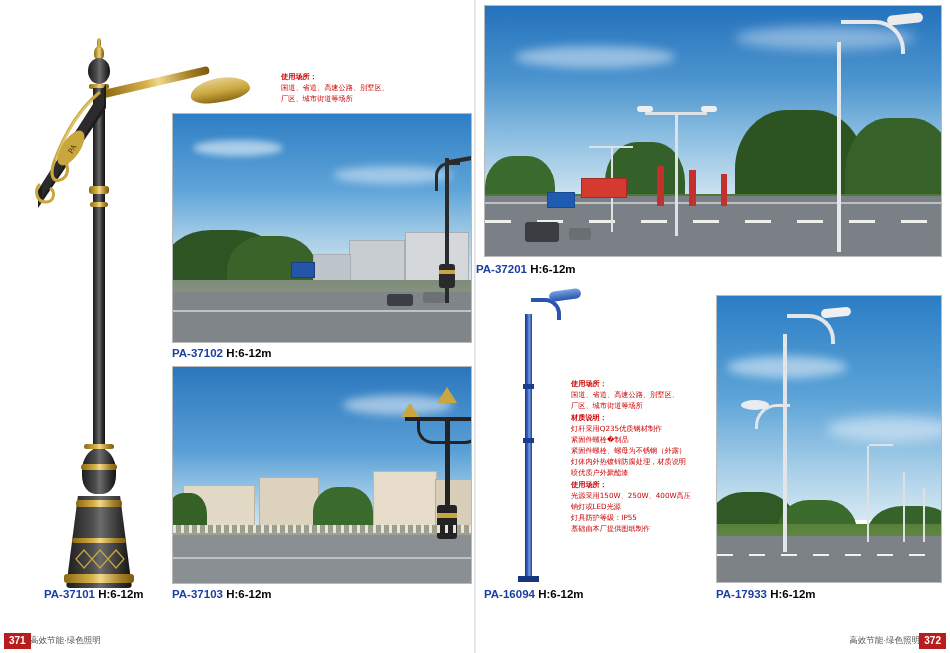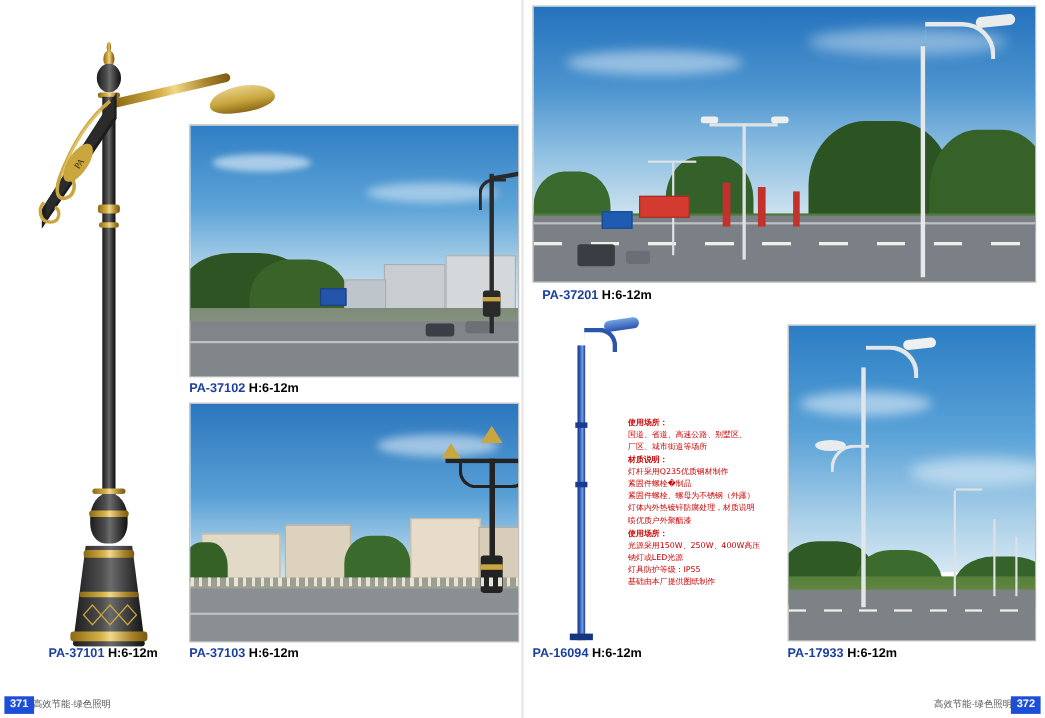--- a/index.html
+++ b/index.html
@@ -75,21 +75,21 @@
     color: #cc0000;
     font-size: 7.2px;
     line-height: 1.55;
     white-space: pre-line;
     font-family: "DejaVu Sans", sans-serif;
   }
   .spec .hd { font-weight: bold; }
   .pagenum {
     position: absolute;
     bottom: 4px;
-    background: #1d4ed8;
+    background: #b91c1c;
     color: #fff;
     font-size: 10px;
     font-weight: bold;
     padding: 2px 5px 2px 5px;
     line-height: 12px;
   }
   .footer-text {
     position: absolute;
     bottom: 6px;
     font-size: 8.5px;
@@ -177,20 +177,25 @@
         </g>
       </svg>
     </div>
   </div>
 
   <div class="caption" style="left:44px;top:588px;">
     <span class="code">PA-37101</span>
     <span>H:6-12m</span>
   </div>
 
+  <div class="spec" style="left:281px;top:60px;width:140px;">
+<span class="hd">使用场所：</span>
+<span>国道、省道、高速公路、别墅区、</span>
+<span>厂区、城市街道等场所</span>
+  </div>
 
   <div class="photo" style="left:172px;top:113px;width:300px;height:230px;">
     <div class="sky" style="height:168px;"></div>
 
     <div style="position:absolute;left:20px;top:26px;width:90px;height:16px;background:rgba(255,255,255,.55);border-radius:50%;filter:blur(3px);"></div>
     <div style="position:absolute;left:160px;top:52px;width:120px;height:18px;background:rgba(255,255,255,.45);border-radius:50%;filter:blur(4px);"></div>
 
     <div class="treeline" style="left:-10px;top:116px;width:120px;height:62px;background:#2f5424;"></div>
     <div class="treeline" style="left:54px;top:122px;width:90px;height:58px;background:#3a6329;"></div>
 
@@ -281,21 +286,21 @@
     <div style="position:absolute;left:216px;top:100px;width:16px;height:6px;background:#eceef0;border-radius:4px;"></div>
     <div class="poleline" style="left:126px;top:142px;width:2px;height:84px;background:#dfe2e5;"></div>
     <div style="position:absolute;left:104px;top:140px;width:44px;height:2px;background:#dfe2e5;"></div>
 
     <div style="position:absolute;left:172px;top:160px;width:7px;height:40px;background:#c4302b;"></div>
     <div style="position:absolute;left:204px;top:164px;width:7px;height:36px;background:#c4302b;"></div>
     <div style="position:absolute;left:236px;top:168px;width:6px;height:32px;background:#c4302b;"></div>
     <div style="position:absolute;left:96px;top:172px;width:44px;height:18px;background:#d43a2f;border:1px solid #a52b22;"></div>
     <div style="position:absolute;left:62px;top:186px;width:26px;height:14px;background:#1f5bb0;border:1px solid #174a90;"></div>
   </div>
-  <div class="caption" style="left:493px;top:263px;">
+  <div class="caption" style="left:476px;top:263px;">
     <span class="code">PA-37201</span>
     <span>H:6-12m</span>
   </div>
 
   <div style="position:absolute;left:505px;top:288px;width:90px;height:294px;">
     <div style="position:absolute;left:20px;top:26px;width:7px;height:268px;background:linear-gradient(to right,#15357f 0%,#3f6fd0 45%,#7ba3e6 58%,#20408c 100%);"></div>
     <div style="position:absolute;left:26px;top:10px;width:26px;height:18px;border-top:4px solid #2a55ad;border-right:4px solid #2a55ad;border-radius:0 16px 0 0;"></div>
     <div style="position:absolute;left:44px;top:2px;width:32px;height:10px;background:linear-gradient(to bottom,#74a2e2,#2a55ad);border-radius:6px;transform:rotate(-8deg);"></div>
     <div style="position:absolute;left:18px;top:96px;width:11px;height:5px;background:#1b3c8e;"></div>
     <div style="position:absolute;left:18px;top:150px;width:11px;height:5px;background:#1b3c8e;"></div>

